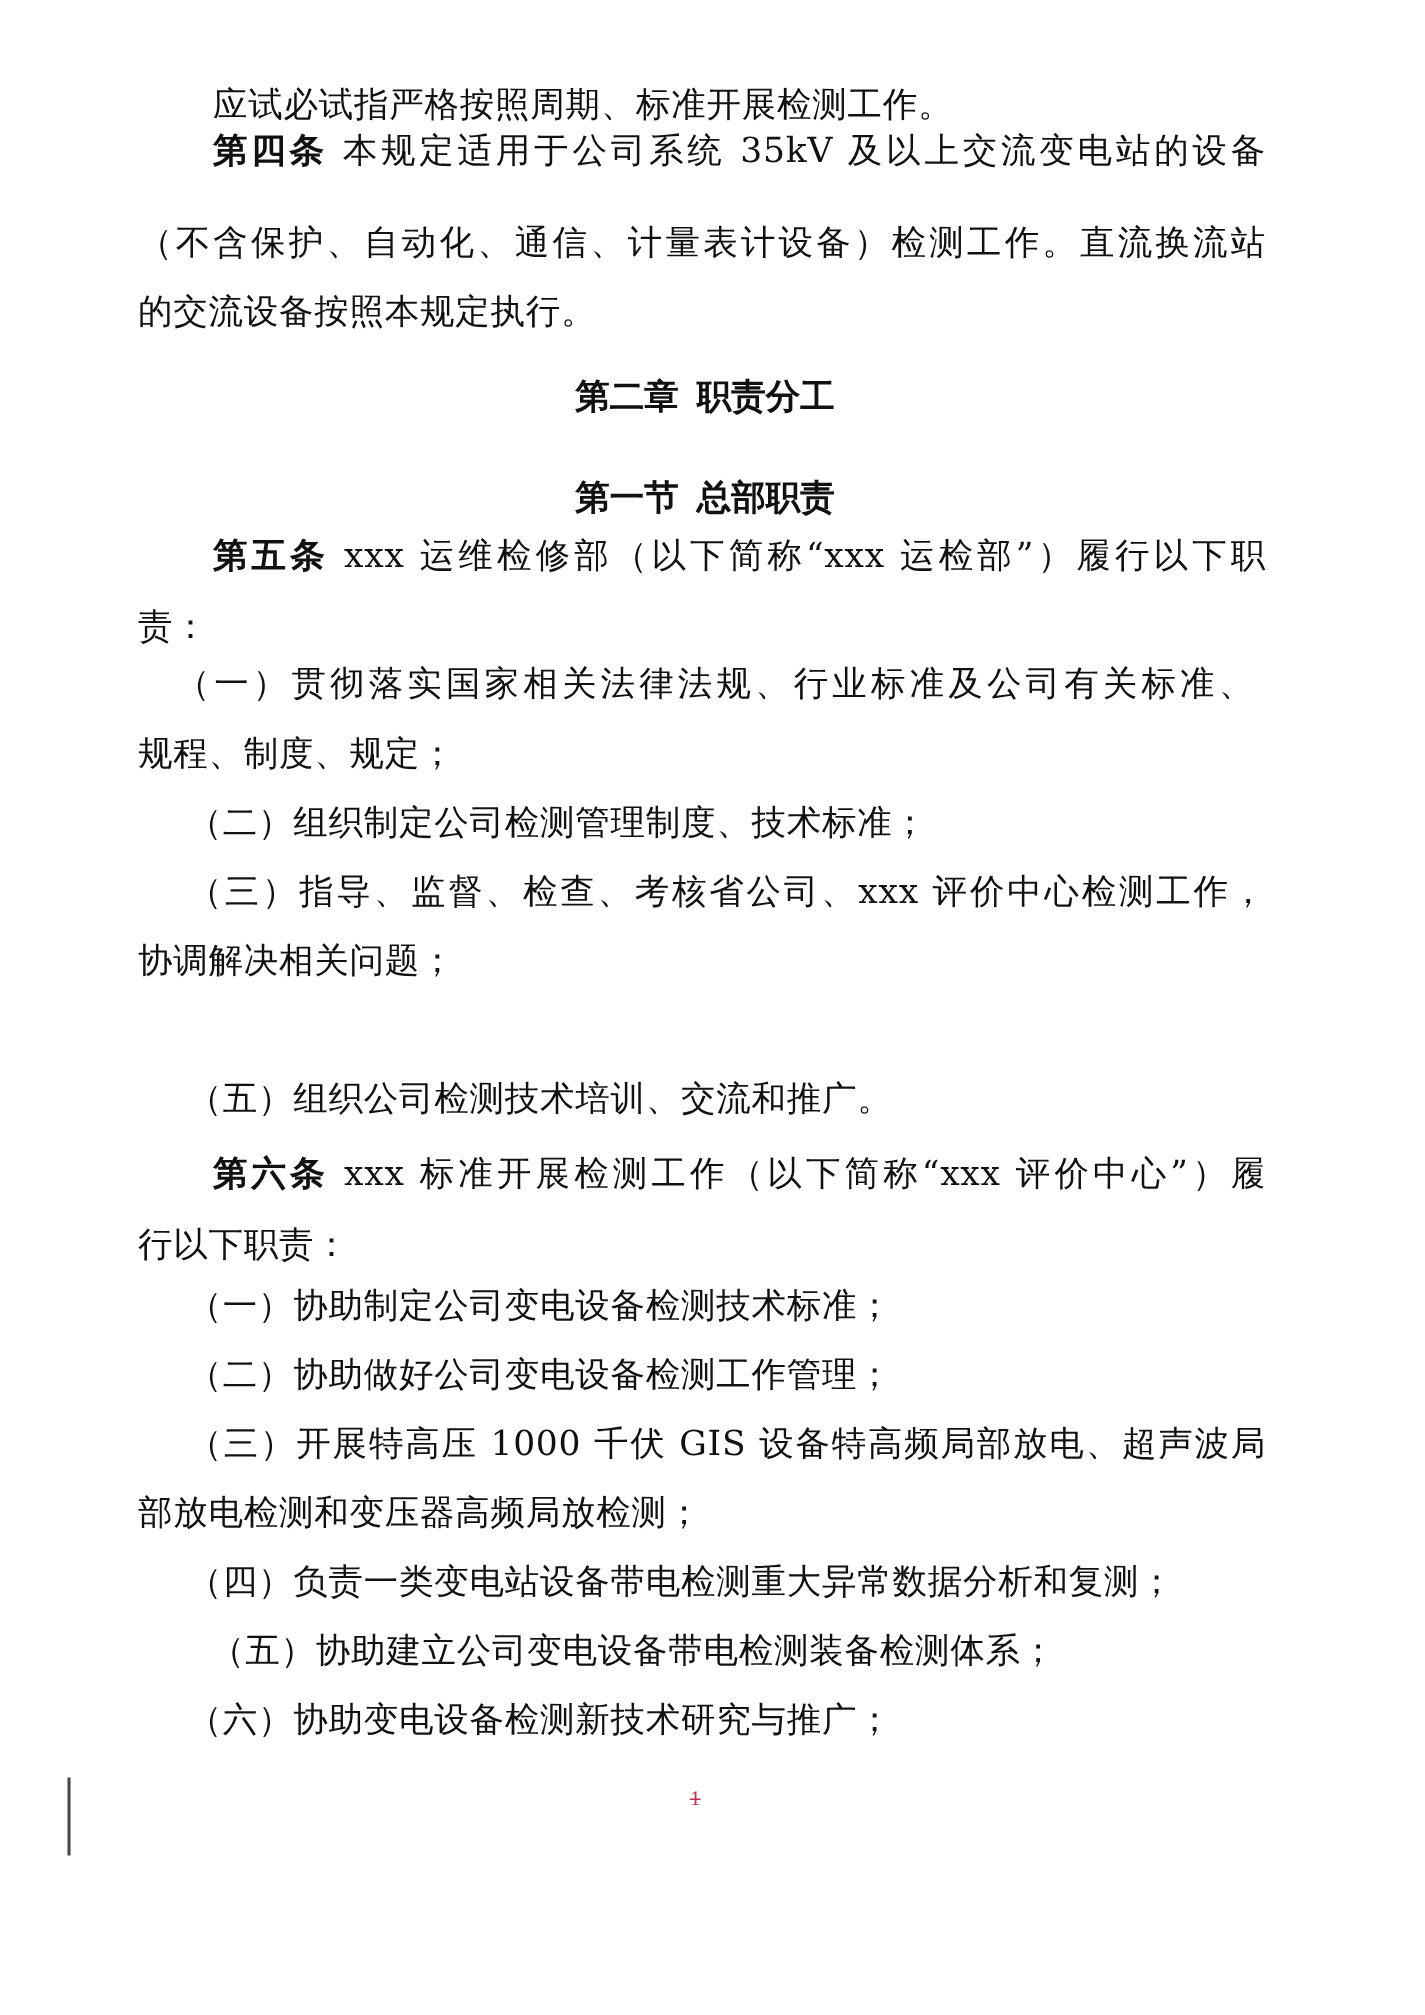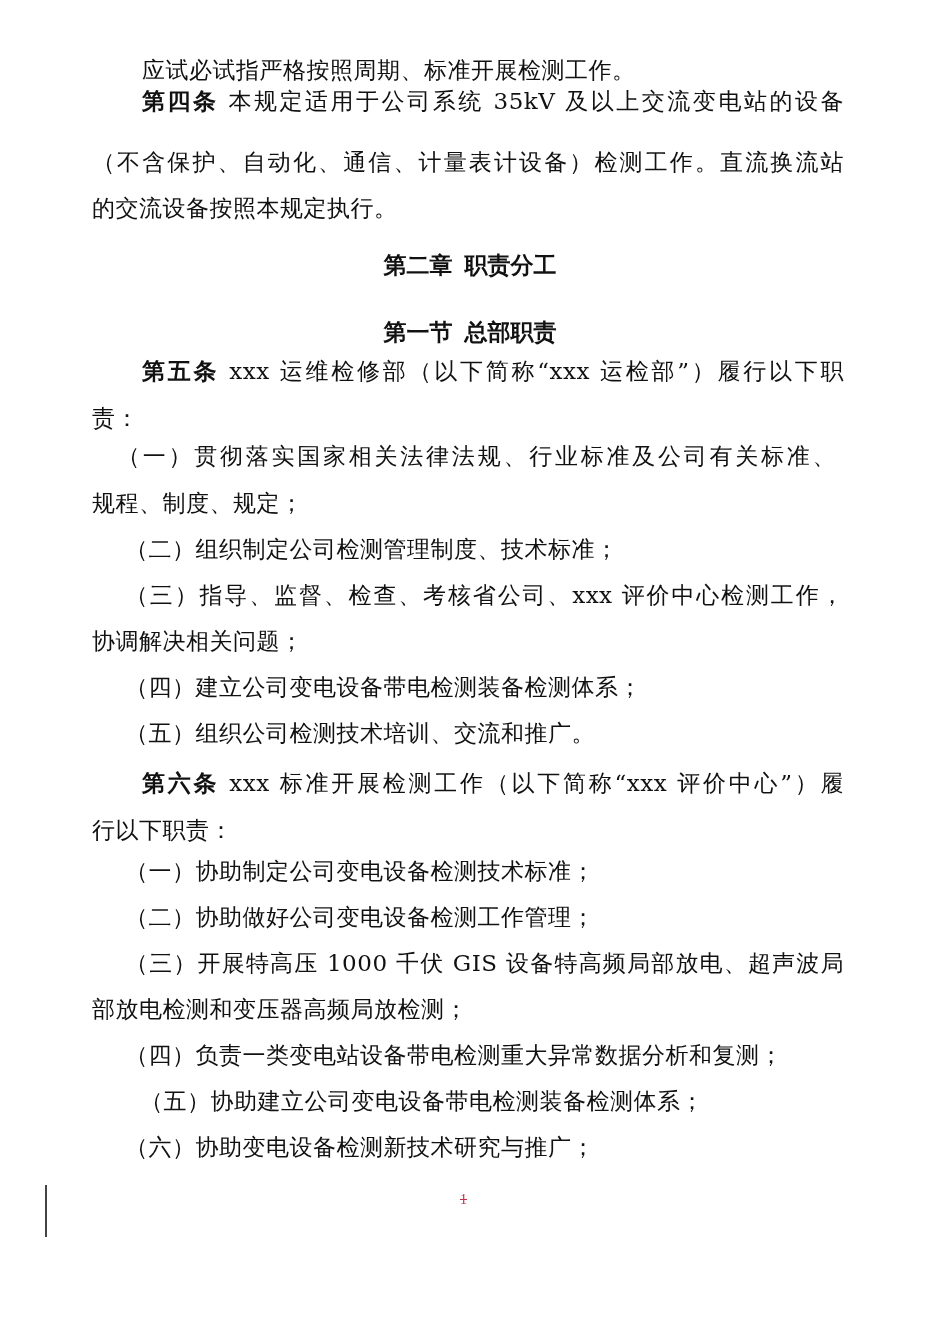--- a/index.html
+++ b/index.html
@@ -60,23 +60,20 @@
   </div>
   <div class="line" style="top:534px; left:125px">
     <span>（二）组织制定公司检测管理制度、技术标准；</span>
   </div>
   <div class="line" style="top:580px; left:125px; width:719px; text-align:justify; text-align-last:justify;">
     <span>（三）指导、监督、检查、考核省公司、xxx 评价中心检测工作，</span>
   </div>
   <div class="line flush" style="top:626px">
     <span>协调解决相关问题；</span>
   </div>
-  <div class="line" style="top:672px; left:125px">
-    <span>（四）建立公司变电设备带电检测装备检测体系；</span>
-  </div>
   <div class="line" style="top:718px; left:125px">
     <span>（五）组织公司检测技术培训、交流和推广。</span>
   </div>
 
   <div class="line indent justify-i" style="top:768px">
     <span class="bold">第六条</span><span> xxx 标准开展检测工作（以下简称“xxx 评价中心”）履</span>
   </div>
   <div class="line flush" style="top:815px">
     <span>行以下职责：</span>
   </div>

